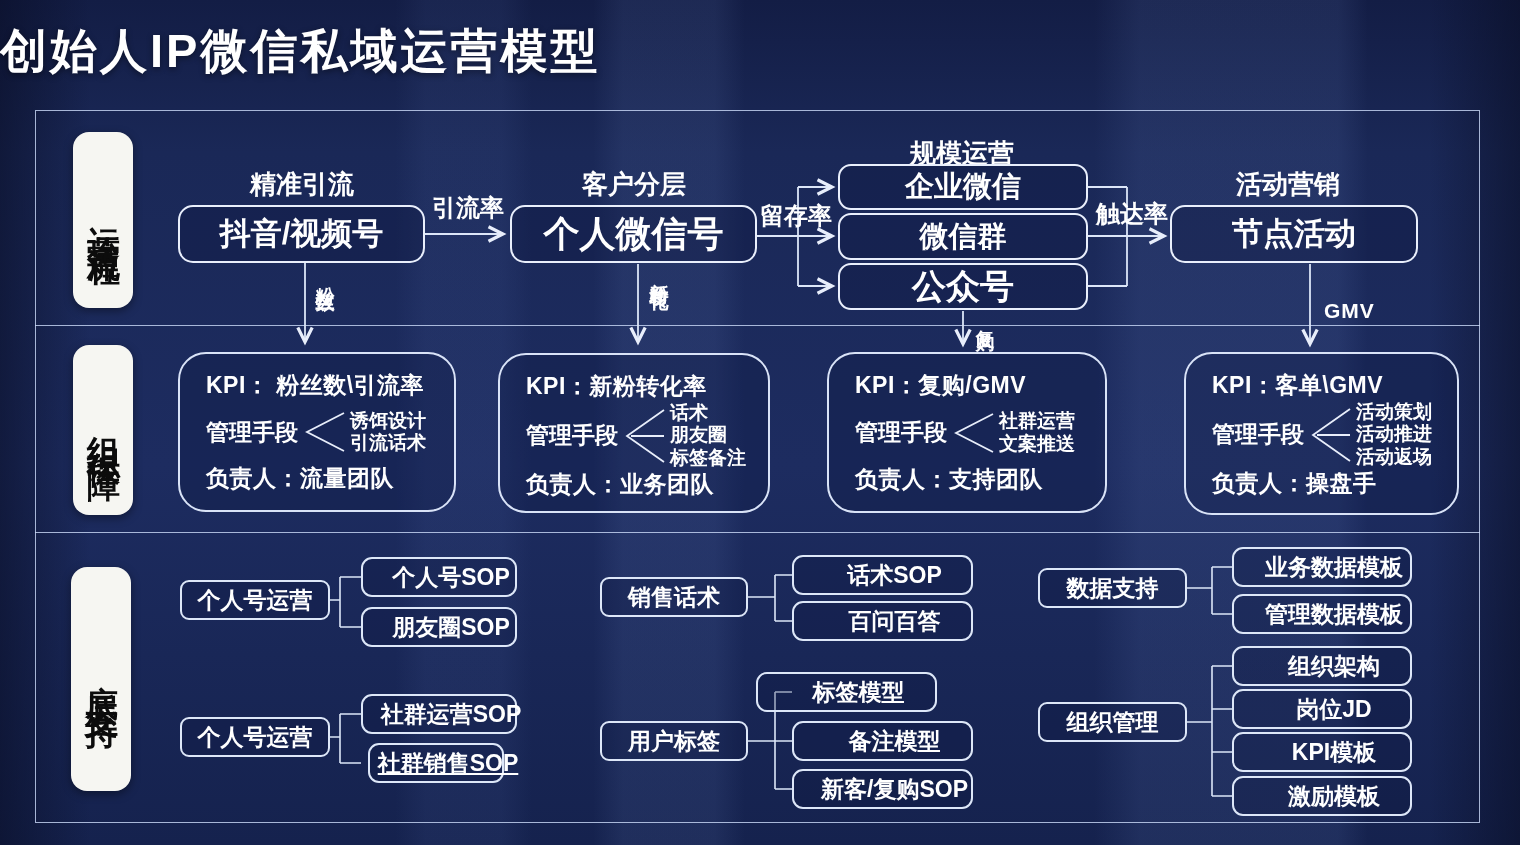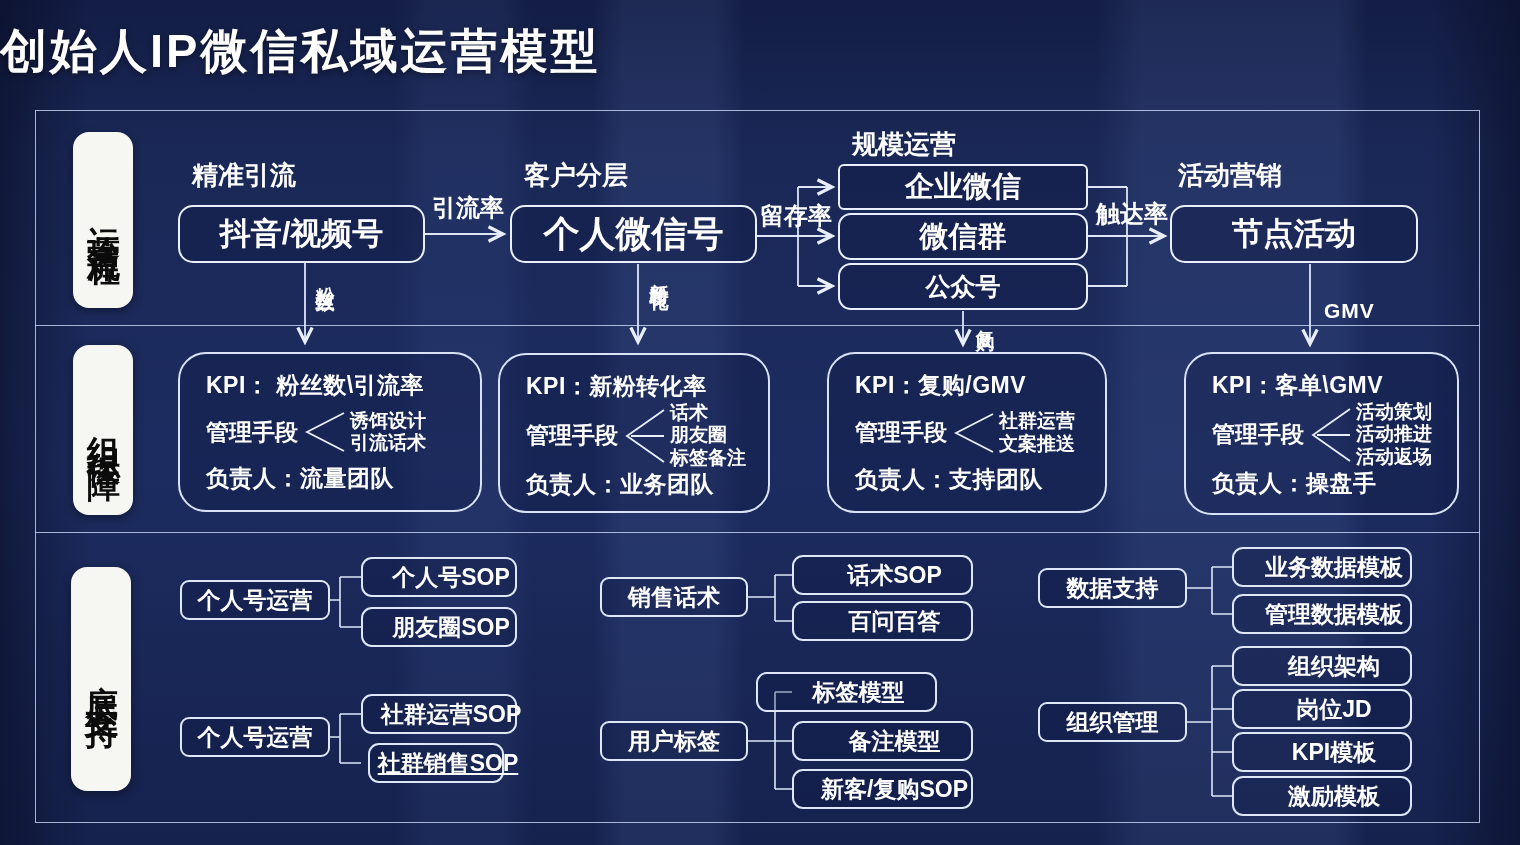--- a/index.html
+++ b/index.html
@@ -27,21 +27,21 @@
     display:flex;align-items:center;justify-content:center;
     writing-mode:vertical-rl;text-orientation:upright;
     font-weight:bold;letter-spacing:10px;
     box-shadow:0 3px 10px rgba(0,0,0,.4);
   }
   .fbox{
     position:absolute;box-sizing:border-box;border:2.5px solid #e9effc;border-radius:15px;
     background:rgba(13,24,64,.35);display:flex;align-items:center;justify-content:center;
     font-weight:bold;
   }
-  .hdr{position:absolute;width:220px;text-align:left;font-size:26px;font-weight:bold;}
+  .hdr{position:absolute;width:220px;text-align:center;font-size:26px;font-weight:bold;margin-top:9px;}
   .edge-label{position:absolute;width:84px;text-align:center;font-size:24px;font-weight:bold;}
   .vlabel{
     position:absolute;writing-mode:vertical-rl;text-orientation:upright;
     font-size:19px;letter-spacing:3px;font-weight:600;
   }
   .gmv{position:absolute;font-size:21px;font-weight:600;letter-spacing:1px;}
   .card{
     position:absolute;box-sizing:border-box;border:2px solid #d9e3f7;border-radius:28px;
     background:rgba(12,22,60,.28);
     display:flex;flex-direction:column;justify-content:space-between;
@@ -111,35 +111,35 @@
   <div class="pill" style="left:73px;top:345px;width:60px;height:170px;font-size:33px;">组织保障</div>
   <div class="pill" style="left:71px;top:567px;width:60px;height:224px;font-size:33px;">底层支持</div>
 
   <div class="hdr" style="left:192px;top:158px;">精准引流</div>
   <div class="hdr" style="left:524px;top:158px;">客户分层</div>
   <div class="hdr" style="left:852px;top:127px;">规模运营</div>
   <div class="hdr" style="left:1178px;top:158px;">活动营销</div>
 
   <div class="fbox" style="left:178px;top:205px;width:247px;height:58px;font-size:31px;">抖音/视频号</div>
   <div class="fbox" style="left:510px;top:205px;width:247px;height:58px;font-size:36px;">个人微信号</div>
-  <div class="fbox" style="left:838px;top:164px;width:250px;height:46px;font-size:29px;border-radius:6px;">企业微信</div>
+  <div class="fbox" style="left:838px;top:164px;width:250px;height:46px;font-size:29px;border-radius:13px;">企业微信</div>
   <div class="fbox" style="left:838px;top:213px;width:250px;height:47px;font-size:29px;border-radius:13px;">微信群</div>
-  <div class="fbox" style="left:838px;top:263px;width:250px;height:47px;font-size:25px;border-radius:13px;">公众号</div>
+  <div class="fbox" style="left:838px;top:263px;width:250px;height:47px;font-size:34px;border-radius:13px;">公众号</div>
   <div class="fbox" style="left:1170px;top:205px;width:248px;height:58px;font-size:31px;">节点活动</div>
 
   <div class="edge-label" style="left:426px;top:192px;">引流率</div>
   <div class="edge-label" style="left:754px;top:200px;">留存率</div>
   <div class="edge-label" style="left:1090px;top:198px;">触达率</div>
 
   <div class="vlabel" style="left:312px;top:272px;">粉丝数</div>
   <div class="vlabel" style="left:646px;top:268px;">新粉转化</div>
   <div class="vlabel" style="left:972px;top:315px;">复购</div>
   <div class="gmv" style="left:1324px;top:299px;">GMV</div>
 
-  <div class="card" style="left:178px;top:352px;width:304px;height:160px;">
+  <div class="card" style="left:178px;top:352px;width:278px;height:160px;">
     <div class="row1">KPI： 粉丝数\引流率</div>
     <div class="row2">
       <span class="mgmt-label">管理手段</span>
       <svg width="44" height="48" viewBox="0 0 44 48">
         <path d="M42,5 L5,24 L42,43" fill="none" stroke="#e8eefb" stroke-width="1.8"></path>
       </svg>
       <div class="mgmt-items">
         <div>诱饵设计</div>
         <div>引流话术</div>
       </div>

